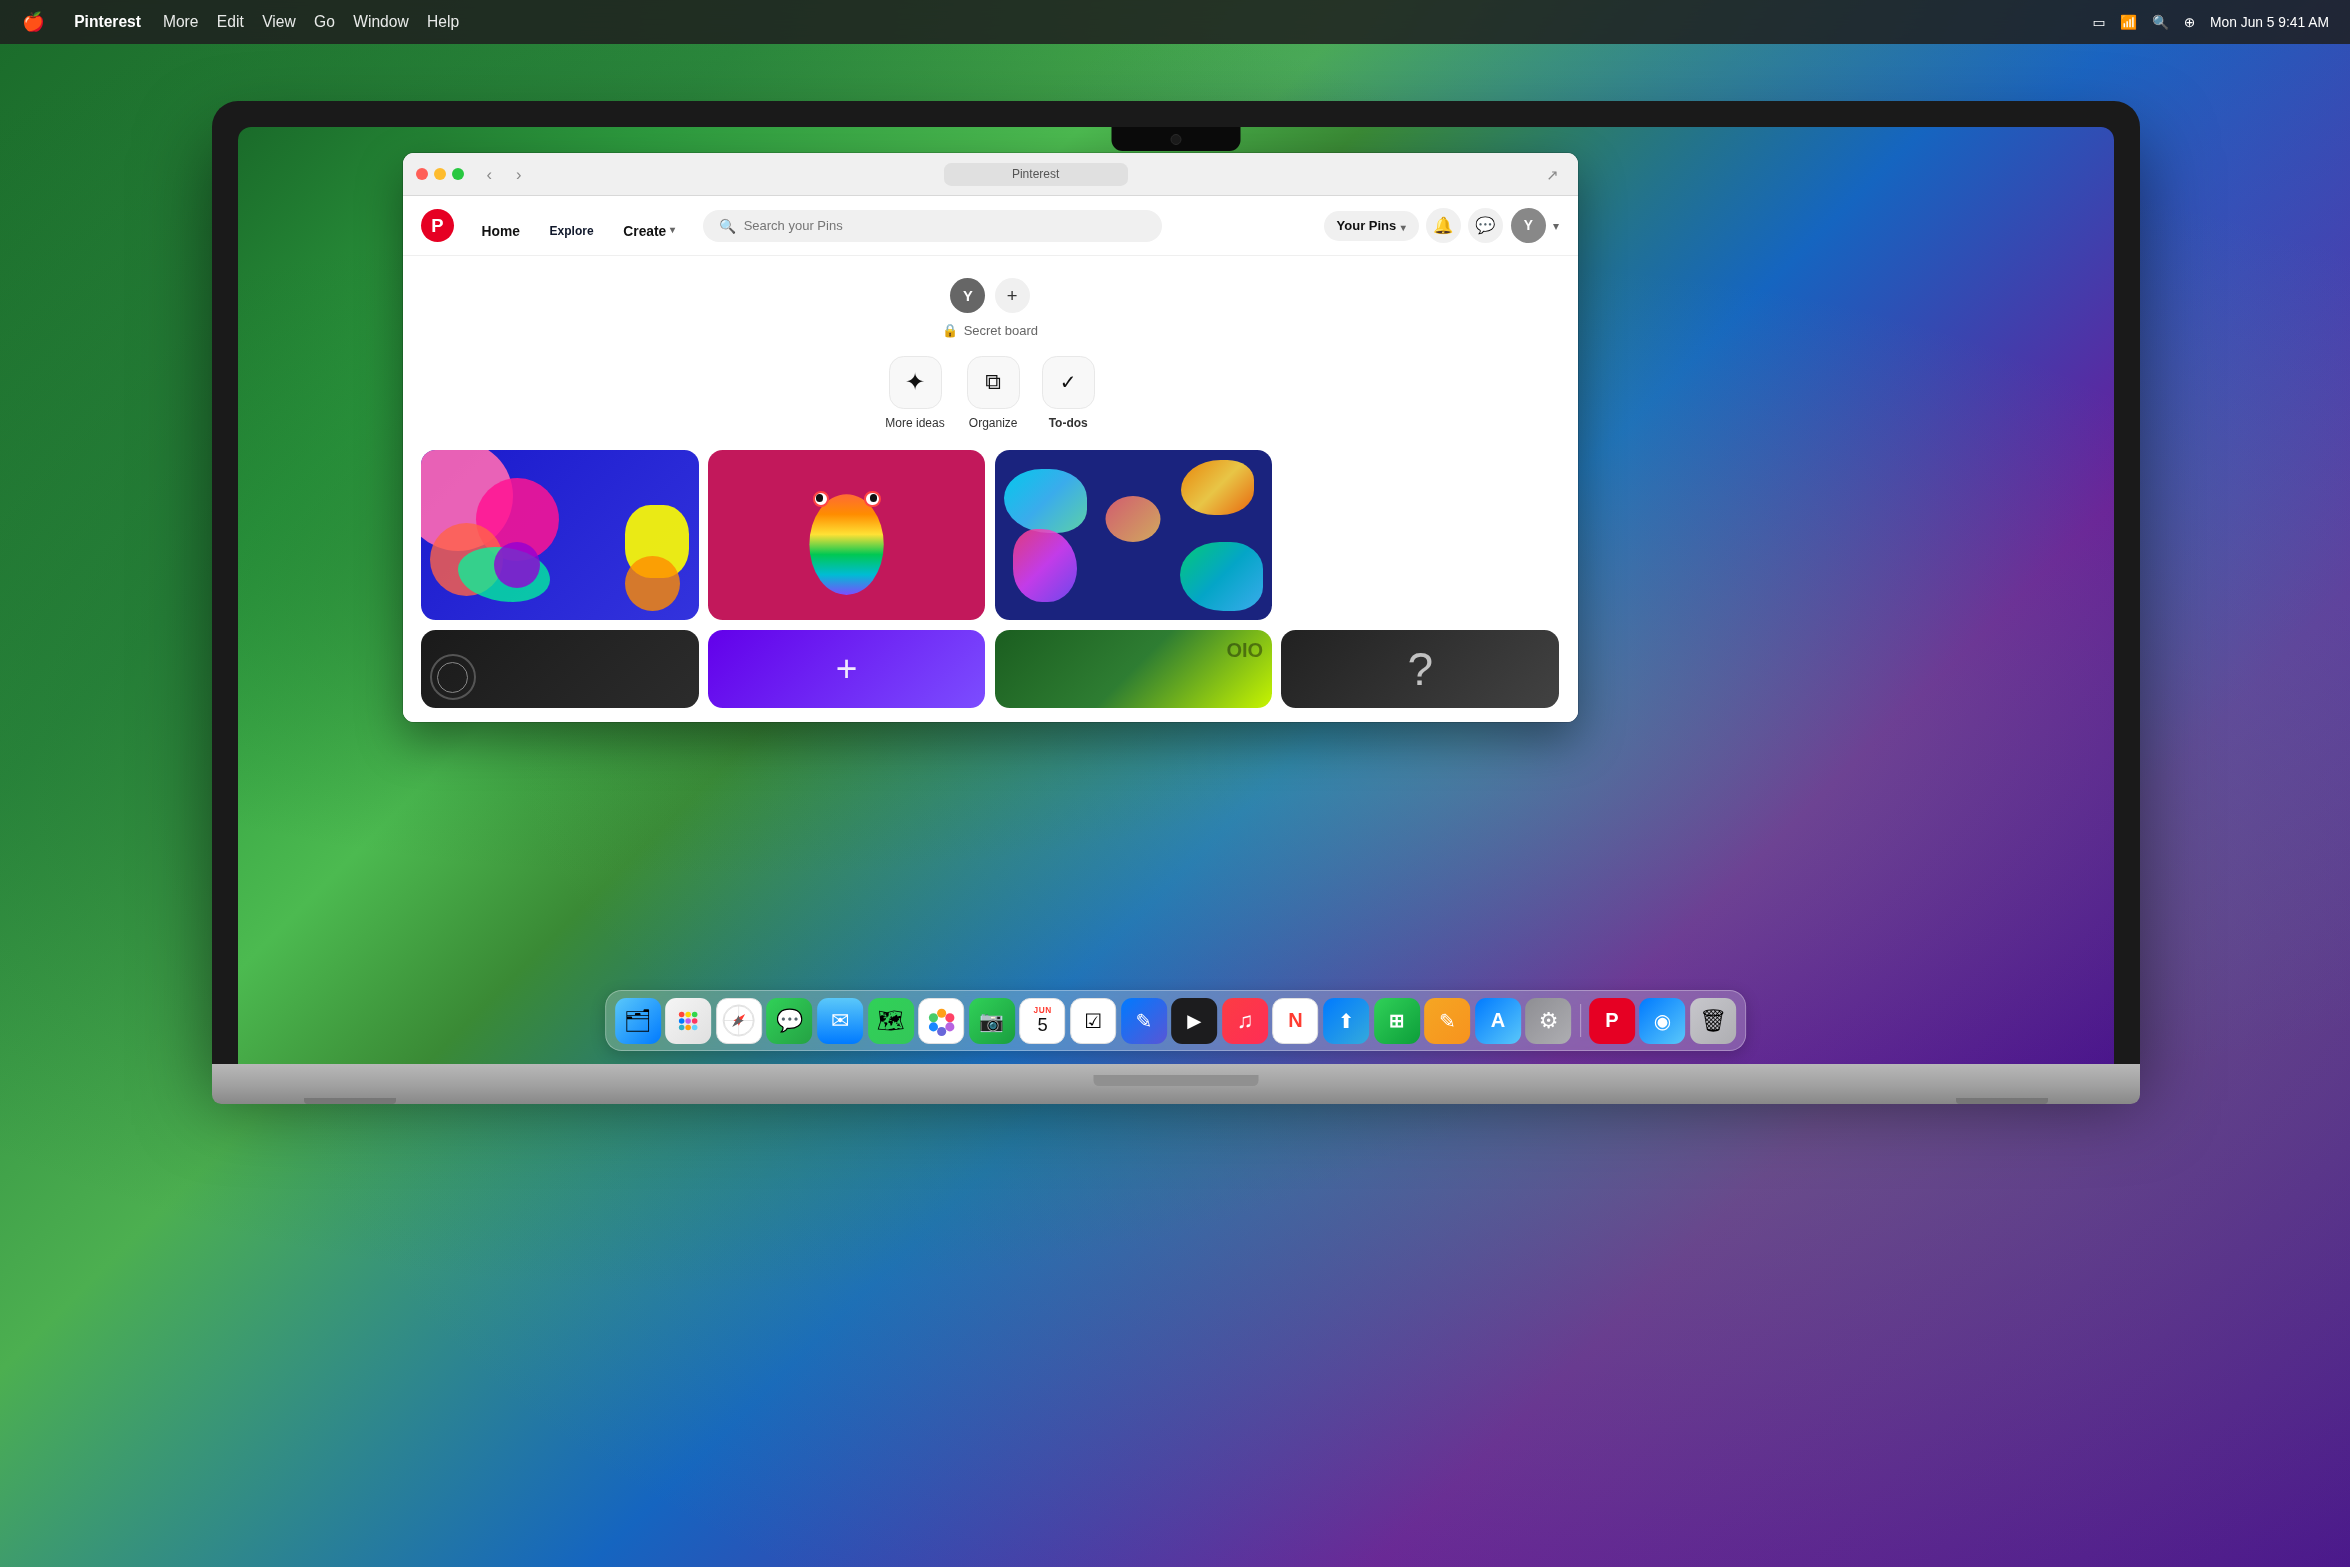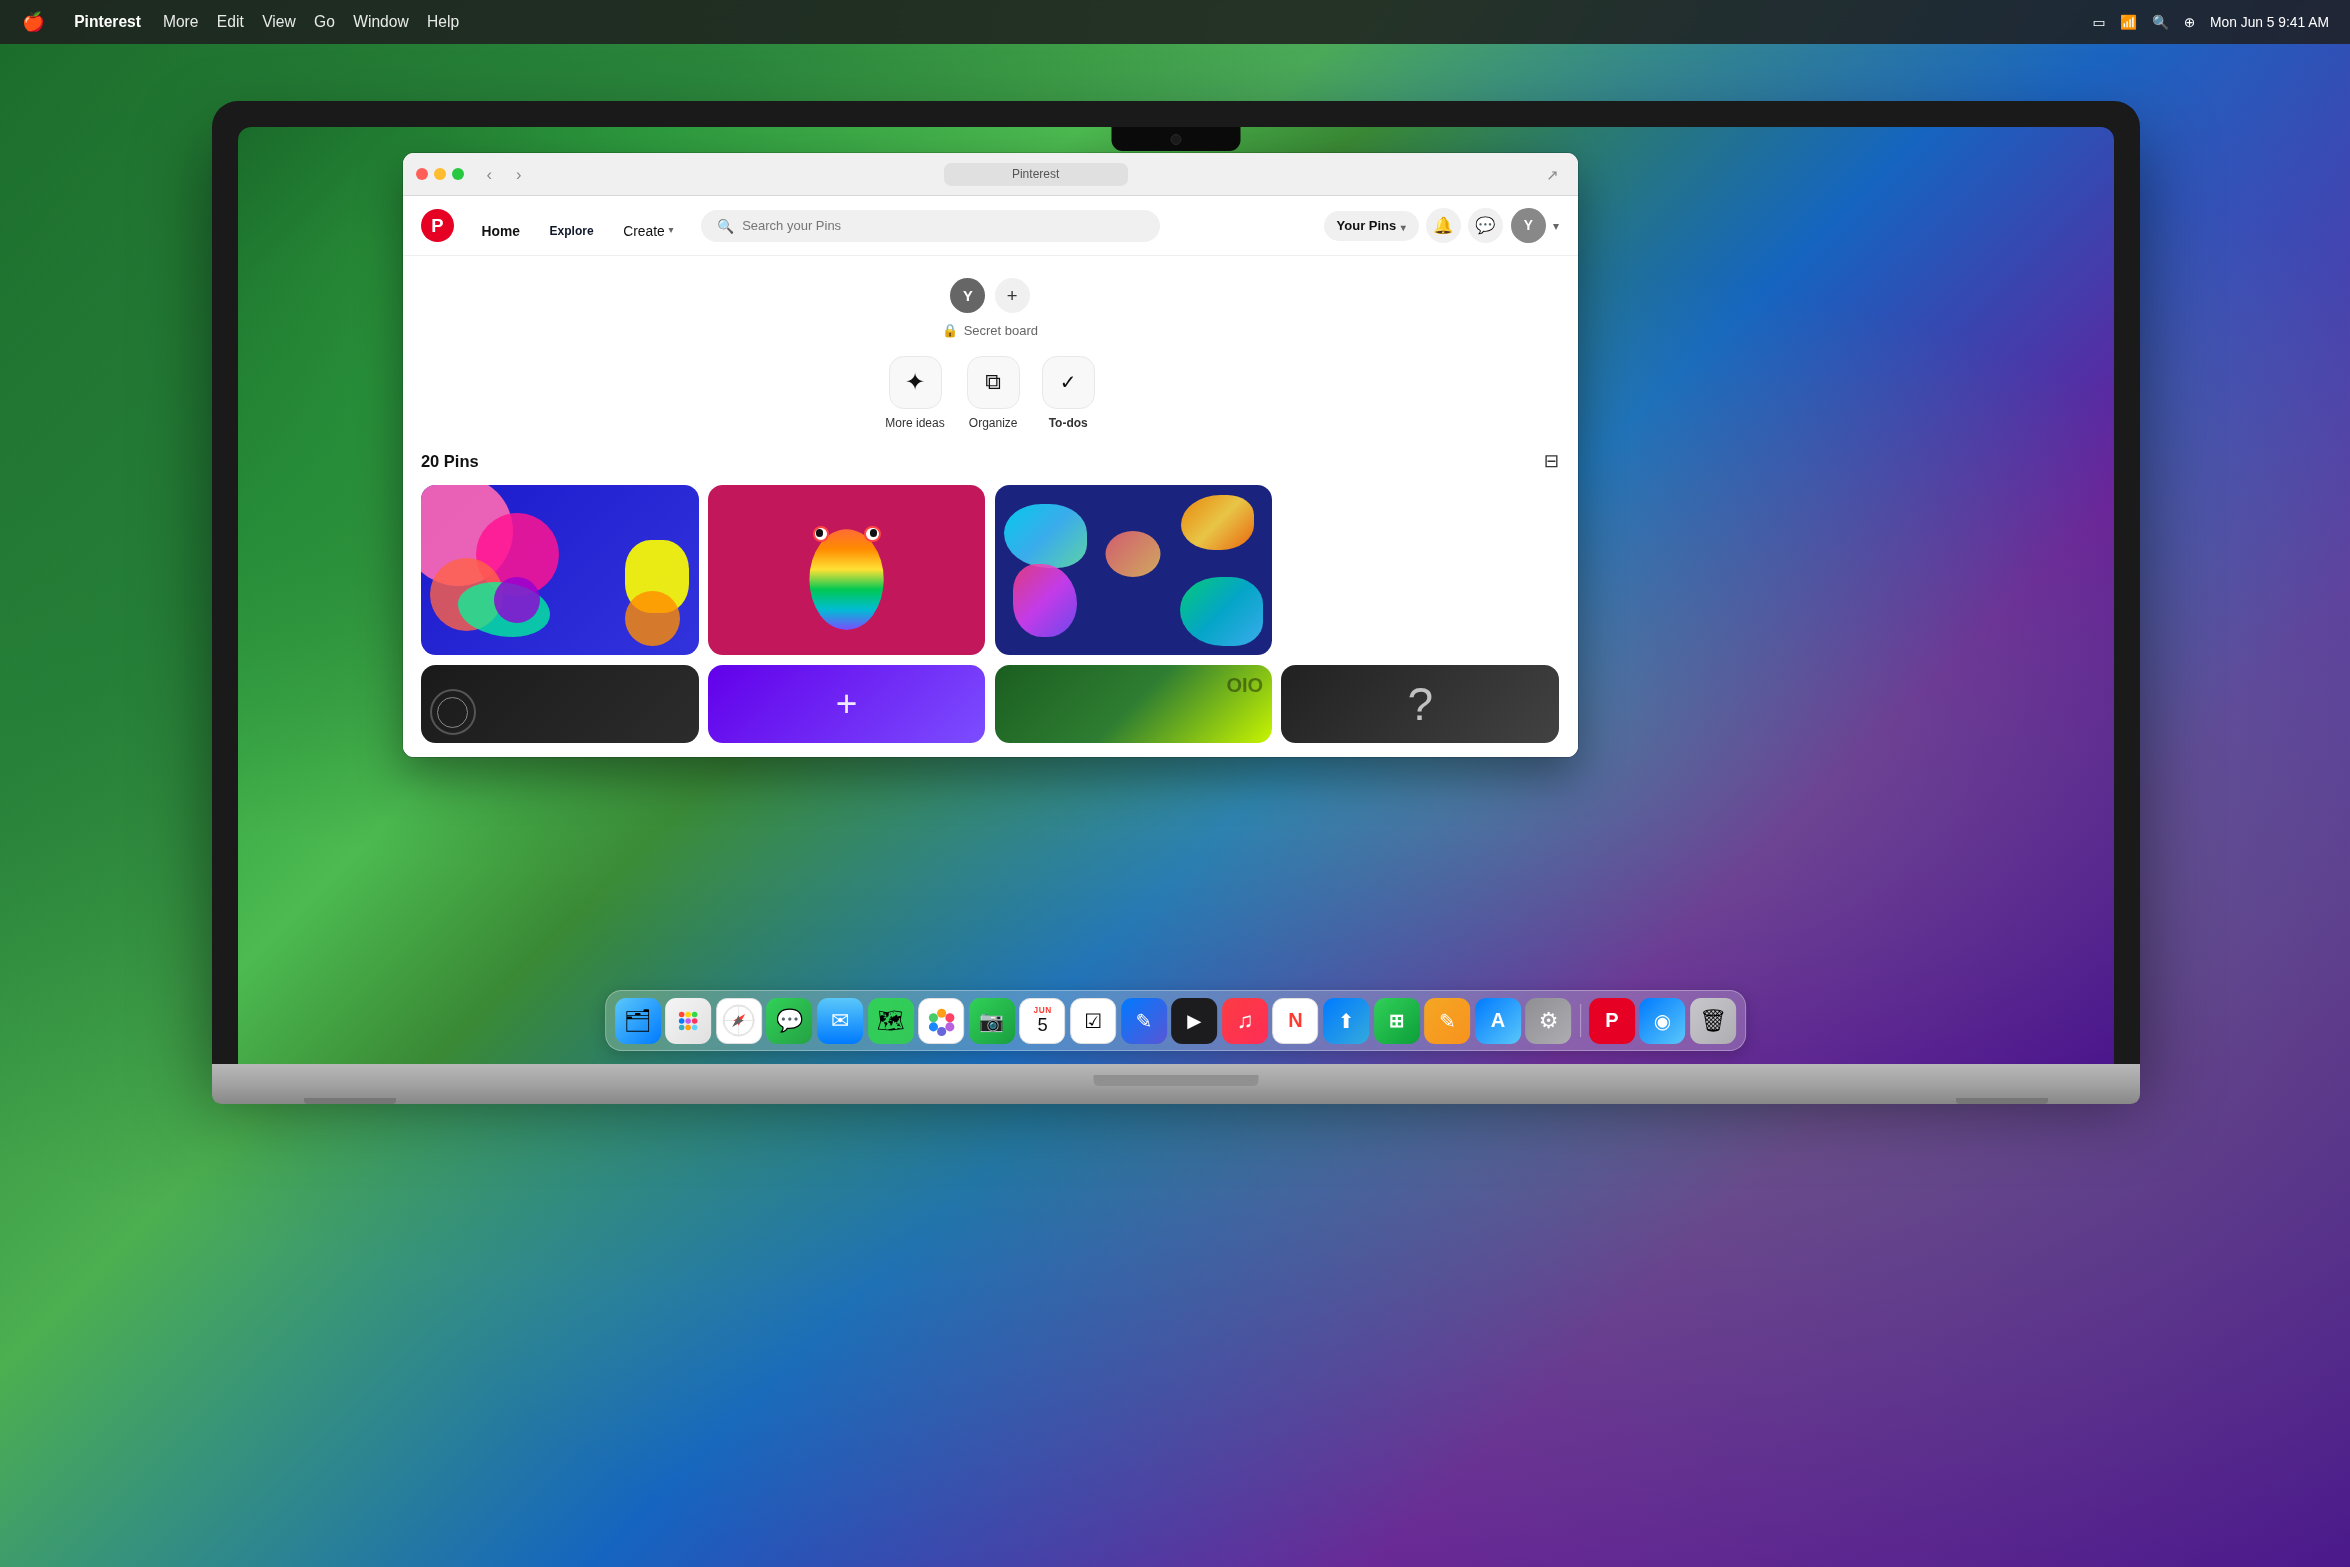--- a/index.html
+++ b/index.html
@@ -136,21 +136,21 @@
 
           <div style="background: white;">
 
             <div style="display: flex; align-items: center; padding: 9.2px 18.4px; gap: 14.7px; border-bottom: 0.9px solid #efefef;">
 
               <div style="width: 33px; height: 33px; background: #e60023; border-radius: 50%; display: flex; align-items: center; justify-content: center; color: white; font-size: 18.4px; font-weight: 900; cursor: pointer; flex-shrink: 0;">P</div>
 
               <div style="display: flex; gap: 3.7px; align-items: center; margin-top: 11px;">
                 <div style="padding: 7.3px 13px; border-radius: 18.4px; font-size: 13.8px; font-weight: 600; color: #111; cursor: pointer;">Home</div>
                 <div style="padding: 7.3px 13px; border-radius: 18.4px; font-size: 12px; font-weight: 600; color: #0f172a; cursor: pointer;">Explore</div>
-                <div style="padding: 7.3px 13px; border-radius: 18.4px; font-size: 13.8px; font-weight: 400; color: #111; cursor: pointer; display: flex; align-items: flex-start; gap: 3.7px;">
+                <div style="padding: 7.3px 13px; border-radius: 18.4px; font-size: 13.8px; font-weight: 700; color: #111; cursor: pointer; display: flex; align-items: flex-start; gap: 3.7px;">
                   <span>Create</span>
                   <span style="font-size: 10px; color: #666;">▾</span>
                 </div>
               </div>
 
               <div style="flex: 1; background: #f0f0f0; border-radius: 22px; padding: 8.3px 16.5px; display: flex; align-items: center; gap: 7.3px; max-width: 459px;">
                 <span style="color: #aaa; font-size: 13.8px;">🔍</span>
                 <span style="color: #767676; font-size: 13px;">Search your Pins</span>
               </div>
 
@@ -192,24 +192,20 @@
 
                 <div style="display: flex; flex-direction: column; align-items: center; gap: 7.3px; cursor: pointer;">
                   <div style="width: 53px; height: 53px; border-radius: 14.7px; background: #f8f8f8; border: 0.9px solid #e8e8e8; display: flex; align-items: center; justify-content: center; font-size: 20px; color: #111;">✓</div>
                   <span style="font-size: 12px; color: #333; font-weight: 700;">To-dos</span>
                 </div>
               </div>
             </div>
 
             <div style="padding: 0 18.4px 14.7px;">
 
-              <div style="display: flex; align-items: center; justify-content: space-between; margin-bottom: 13px;">
-                <span style="font-size: 16.5px; font-weight: 700; color: #111;">20 Pins</span>
-                <span style="font-size: 18.4px; cursor: pointer; color: #333;">⊟</span>
-              </div>
 
               <div style="display: grid; grid-template-columns: repeat(4, 1fr); gap: 9.2px;">
 
                 <div style="border-radius: 14.7px; overflow: hidden; cursor: pointer; height: 170px; background: linear-gradient(135deg, #1a1acc 0%, #3333dd); position: relative;">
                   <div style="position: absolute; top: -9.2px; left: -18.4px; width: 110px; height: 110px; background: #ff69b4; border-radius: 50%; opacity: 0.9;"></div>
                   <div style="position: absolute; top: 27.5px; left: 55px; width: 83px; height: 83px; background: #ff1493; border-radius: 50%; opacity: 0.85;"></div>
                   <div style="position: absolute; top: 73px; left: 9.2px; width: 73px; height: 73px; background: #ff6347; border-radius: 50%; opacity: 0.8;"></div>
                   <div style="position: absolute; top: 55px; right: 9.2px; width: 64px; height: 73px; background: #ffff00; border-radius: 40%; opacity: 0.9;"></div>
                   <div style="position: absolute; bottom: 18.4px; left: 37px; width: 92px; height: 55px; background: #00fa9a; border-radius: 40% 60%; opacity: 0.75;"></div>
                   <div style="position: absolute; bottom: 9.2px; right: 18.4px; width: 55px; height: 55px; background: #ff8c00; border-radius: 50%; opacity: 0.8;"></div>

